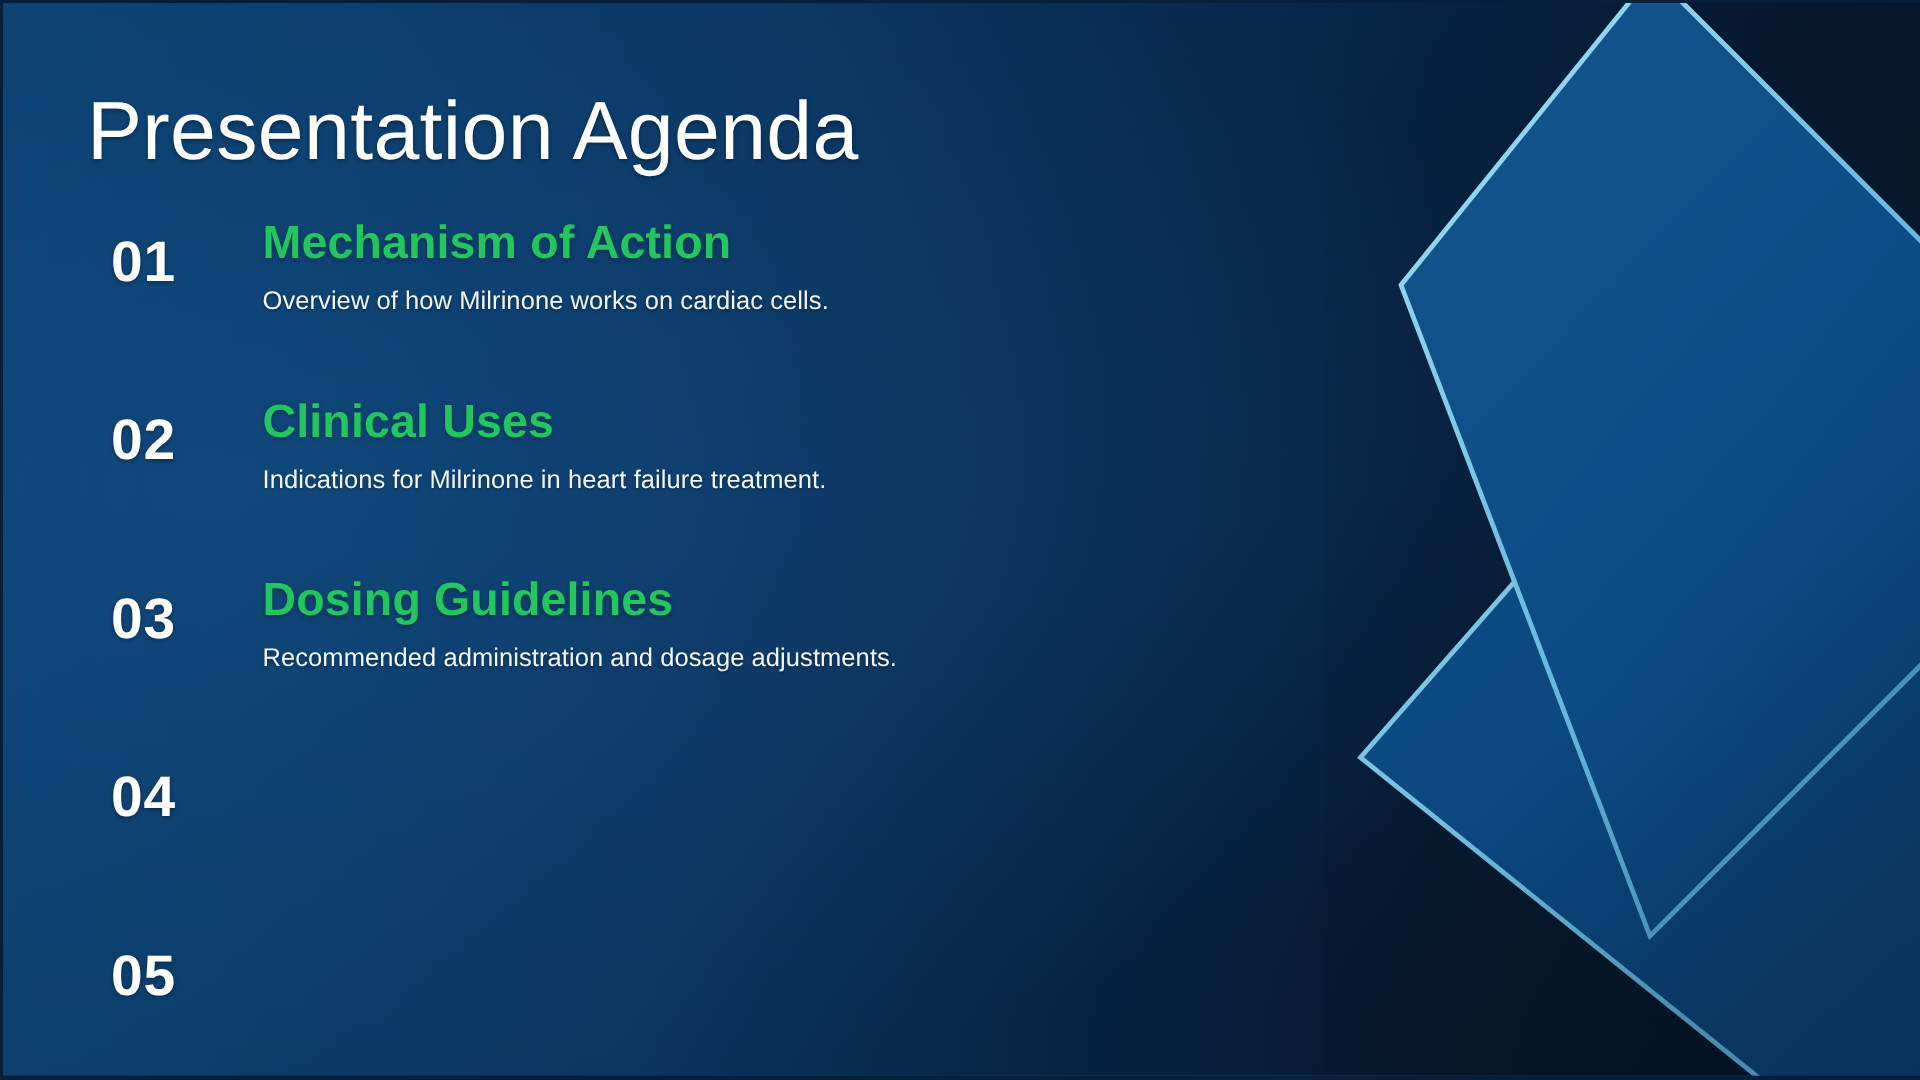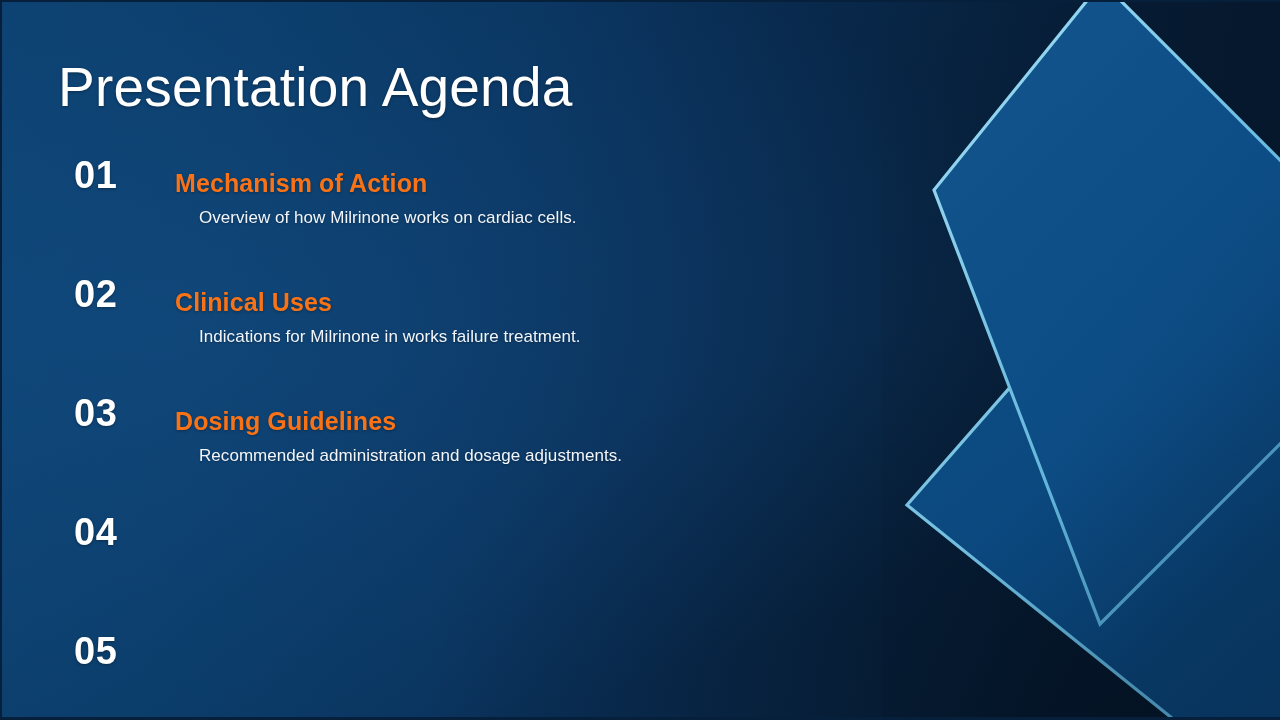--- a/index.html
+++ b/index.html
@@ -91,39 +91,37 @@
     letter-spacing: 0.5px;
     text-shadow: 0 1px 3px rgba(0,0,0,0.35);
   }
   .item-body {
     position: absolute;
     left: 173px;
     top: -15px;
     width: 660px;
   }
   .item-heading {
-    font-size: 25px;
+    font-size: 31px;
     font-weight: bold;
-    color: #f97316;
+    color: #22c55e;
     line-height: 1.5;
     letter-spacing: 0.1px;
     text-shadow: 0 1px 3px rgba(0,0,0,0.30);
     white-space: nowrap;
-    margin-top: 26px;
   }
   .item-desc {
     margin-top: 3px;
     font-size: 17px;
     font-weight: 400;
     color: #f2f6fa;
     line-height: 1.45;
     letter-spacing: 0.05px;
     text-shadow: 0 1px 2px rgba(0,0,0,0.30);
     white-space: nowrap;
-    margin-left: 24px;
   }
 </style>
 </head>
 <body>
 
 <div class="slide">
 
   <div class="bg-base"></div>
   <div class="bg-vignette"></div>
 
@@ -178,21 +176,21 @@
         <div class="item-body">
           <div class="item-heading">Mechanism of Action</div>
           <div class="item-desc">Overview of how Milrinone works on cardiac cells.</div>
         </div>
       </div>
 
       <div class="agenda-item">
         <div class="item-number">02</div>
         <div class="item-body">
           <div class="item-heading">Clinical Uses</div>
-          <div class="item-desc">Indications for Milrinone in works failure treatment.</div>
+          <div class="item-desc">Indications for Milrinone in heart failure treatment.</div>
         </div>
       </div>
 
       <div class="agenda-item">
         <div class="item-number">03</div>
         <div class="item-body">
           <div class="item-heading">Dosing Guidelines</div>
           <div class="item-desc">Recommended administration and dosage adjustments.</div>
         </div>
       </div>

